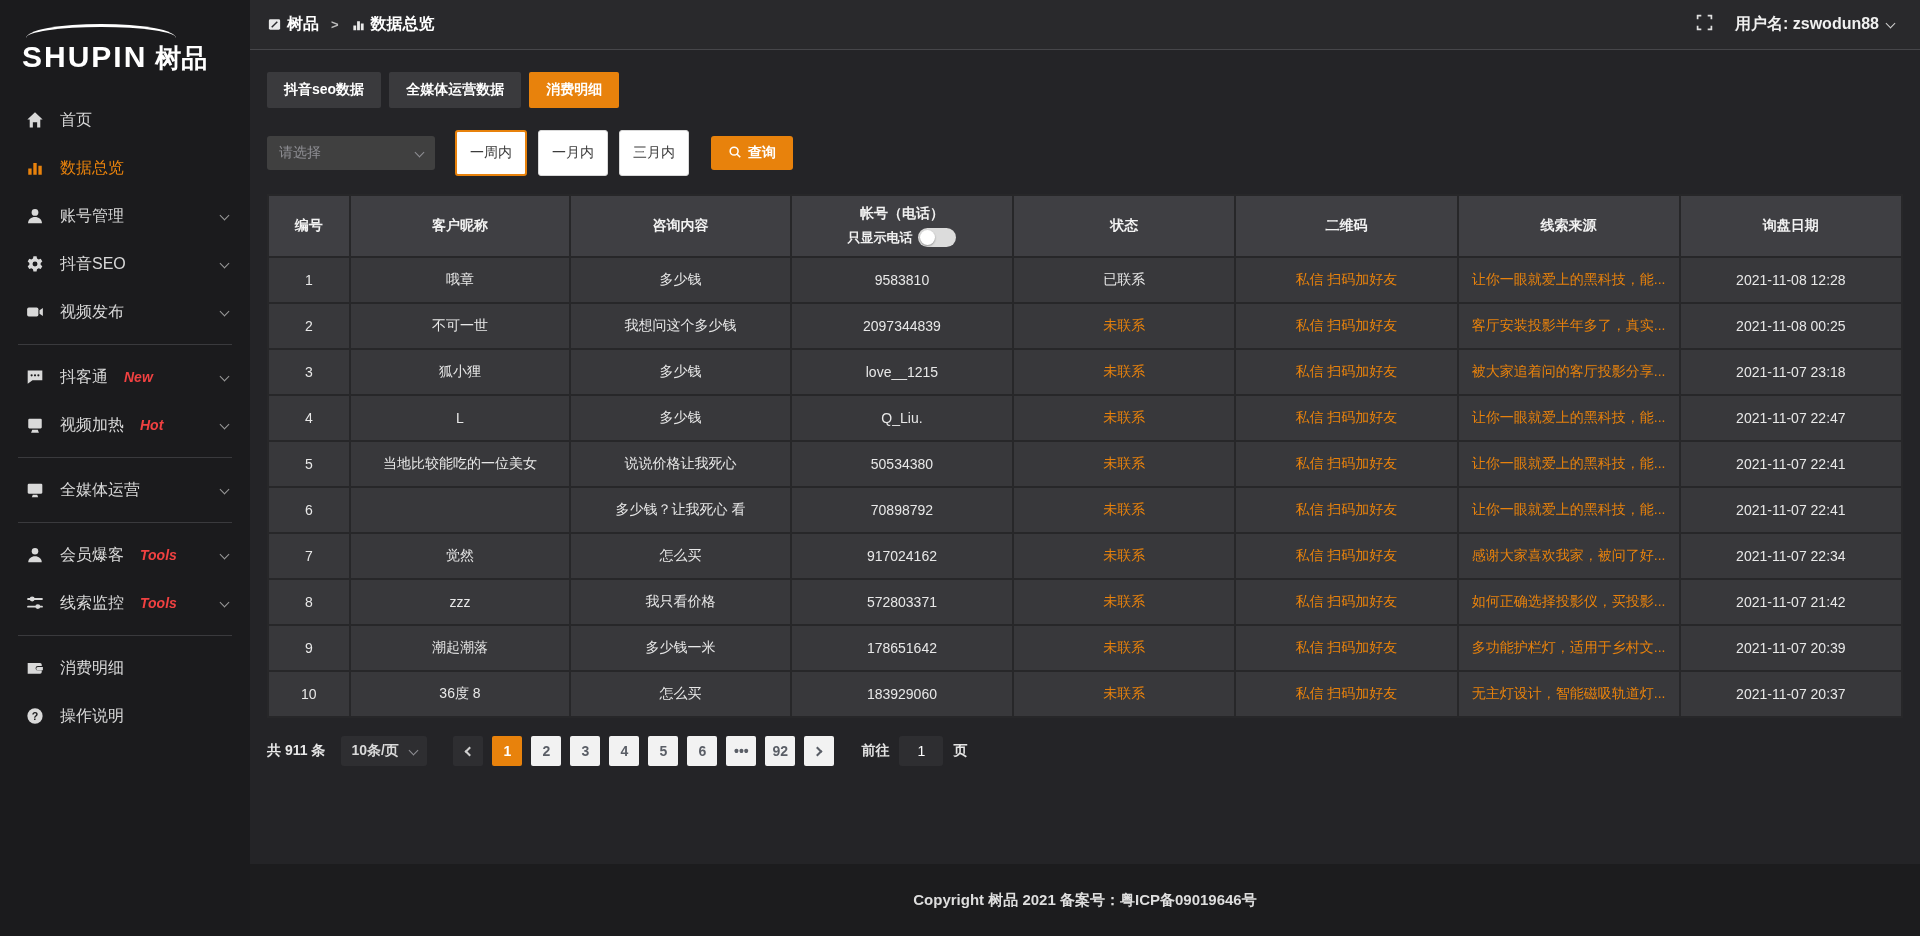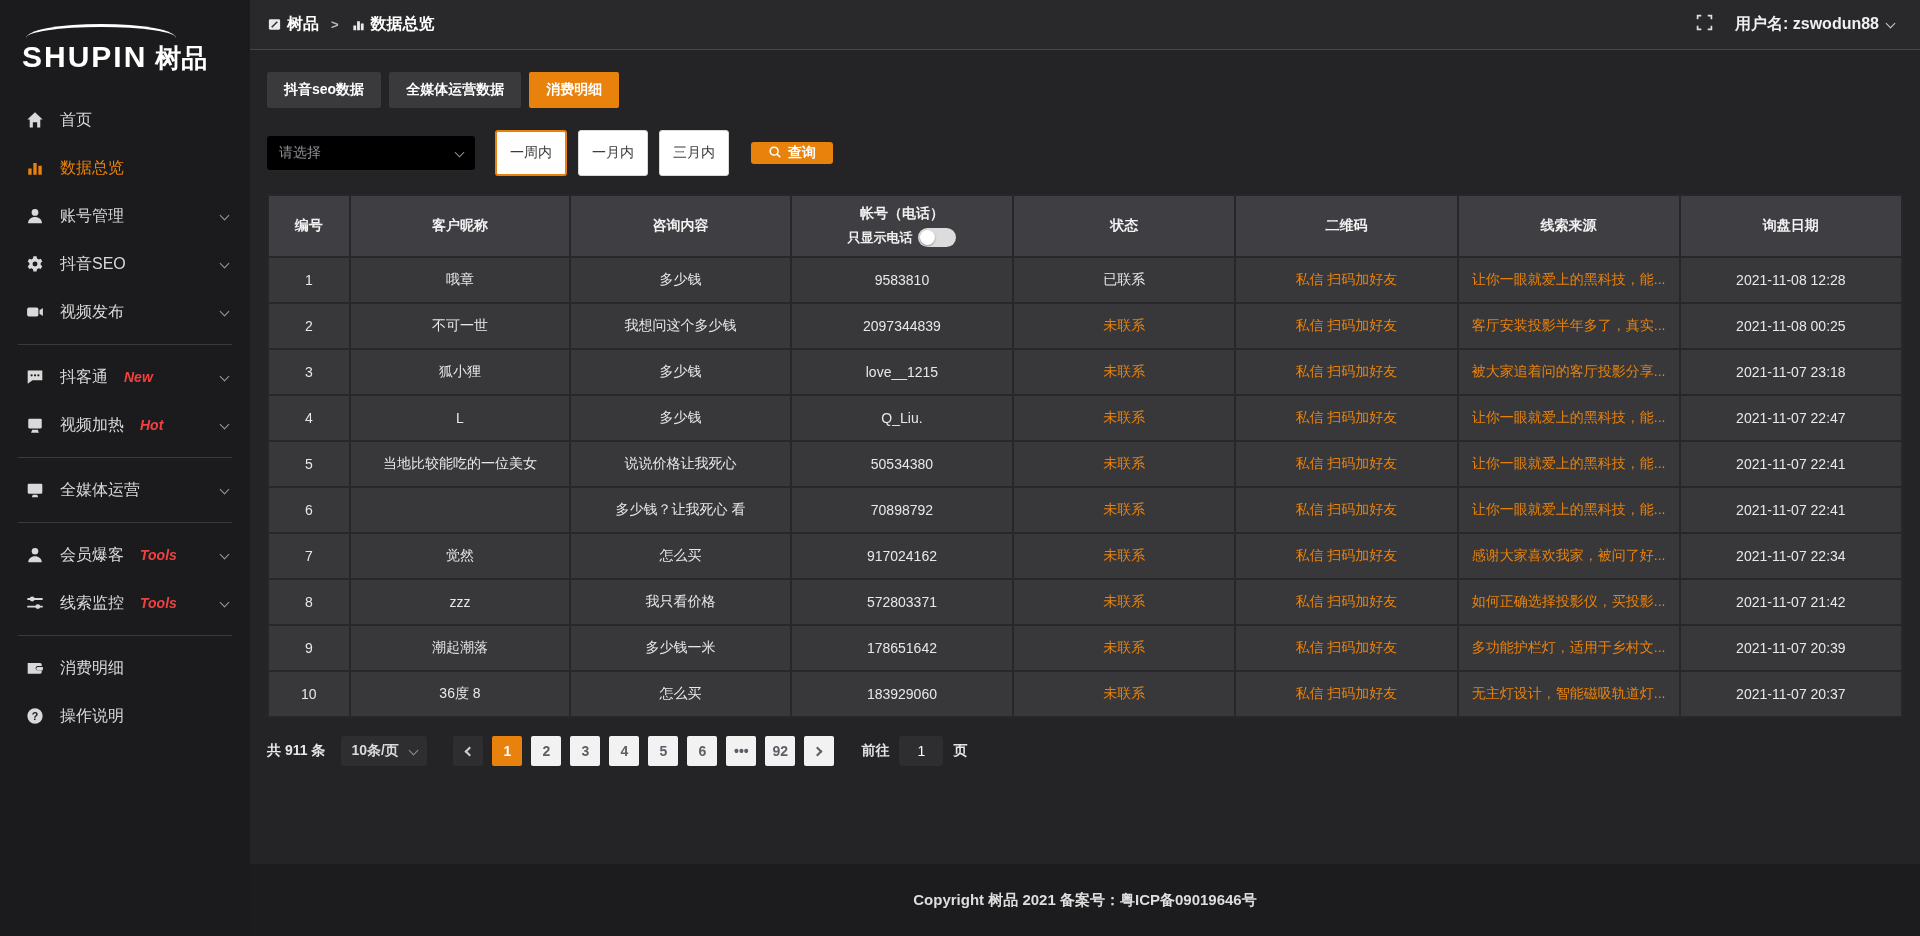--- a/index.html
+++ b/index.html
@@ -37,28 +37,28 @@
   .user{display:flex;align-items:center;font-size:16px;font-weight:bold;color:#f0f0f0;cursor:pointer;}
   .user .chev{margin-left:8px;border-color:#d0d0d0;}
   .content{flex:1;padding:22px 17px 0 17px;}
   
   .tabs{display:flex;gap:8px;margin-bottom:22px;}
   .tab{border:none;background:#3a3a3d;color:#fff;font-size:14px;font-weight:bold;
        padding:9px 17px;border-radius:2px;cursor:pointer;font-family:inherit;}
   .tab.active{background:var(--accent);}
   
   .filters{display:flex;align-items:center;margin-bottom:18px;}
-  .select{width:208px;height:34px;background:#000000;border-radius:3px;display:flex;align-items:center;
+  .select{width:168px;height:34px;background:#404040;border-radius:3px;display:flex;align-items:center;
           padding:0 12px;font-size:14px;color:#8f8f94;cursor:pointer;}
   .select .chev,.size-select .chev{margin-left:auto;border-color:#8f8f94;}
   .range-group{display:flex;margin-left:20px;gap:11px;}
   .range-btn{height:46px;padding:0 13px;background:#fff;border:1px solid #d9d9d9;color:#3c3c3c;
              font-size:14px;border-radius:3px;cursor:pointer;font-family:inherit;}
   .range-btn.active{border:2px solid var(--accent);}
-  .search-btn{height:22px;margin-left:22px;padding:0 17px;background:var(--accent);border:none;color:#fff;
+  .search-btn{height:34px;margin-left:22px;padding:0 17px;background:var(--accent);border:none;color:#fff;
               font-size:14px;font-weight:bold;border-radius:3px;display:flex;align-items:center;gap:6px;
               cursor:pointer;font-family:inherit;}
   .search-btn svg{width:14px;height:14px;fill:none;stroke:#fff;stroke-width:1.8px;}
   
   table{width:100%;border-collapse:collapse;font-size:14px;table-layout:fixed;}
   th,td{border:2px solid var(--border);text-align:center;vertical-align:middle;padding:0 8px;
         overflow:hidden;white-space:nowrap;text-overflow:ellipsis;}
   th{background:var(--cellh);height:62px;color:#f2f2f2;font-weight:bold;}
   td{background:var(--cell);height:46px;color:#e8e8e8;}
   .orange{color:var(--accent);}

